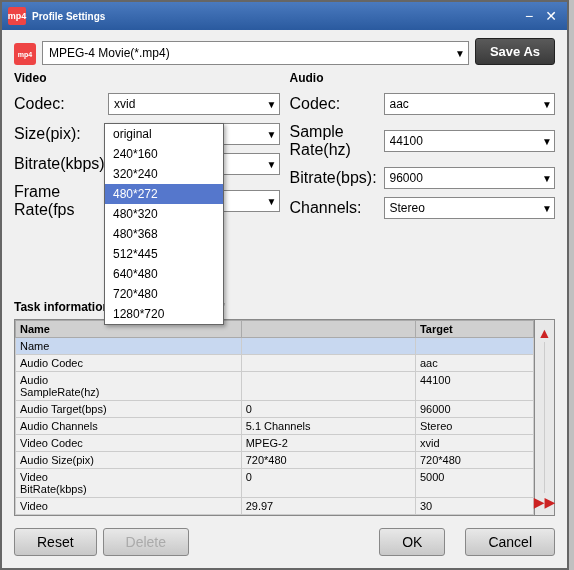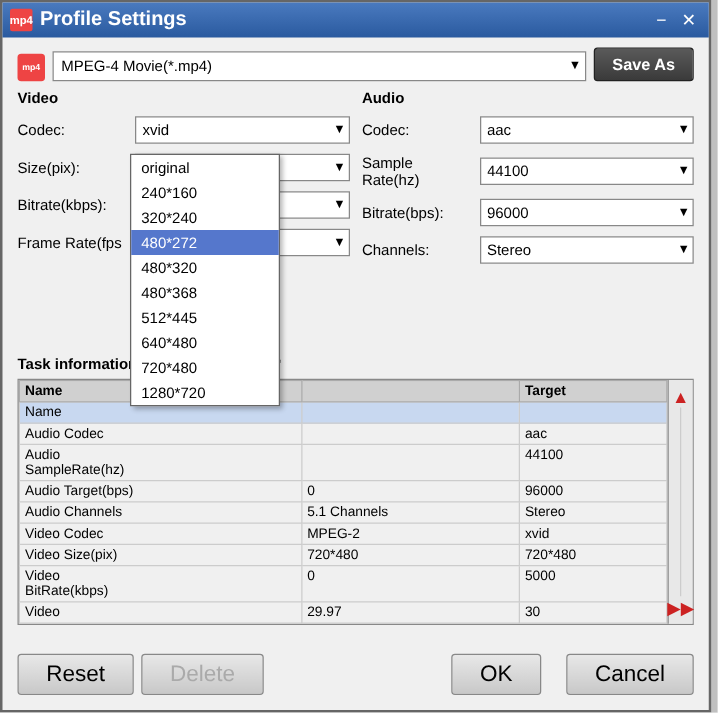--- a/index.html
+++ b/index.html
@@ -36,21 +36,21 @@
       border-radius: 2px;
       display: flex;
       align-items: center;
       justify-content: center;
       font-size: 9px;
       color: white;
       font-weight: bold;
     }
     .title-bar .title-text {
       flex: 1;
-      font-size: 16px;
+      font-size: 10px;
       font-weight: bold;
     }
     .title-bar .window-controls {
       display: flex;
       gap: 4px;
       align-items: center;
     }
     .title-bar .win-btn {
       color: white;
       cursor: pointer;
@@ -135,21 +135,21 @@
       margin-bottom: 2px;
     }
     .field-row {
       display: flex;
       align-items: center;
       gap: 4px;
       margin-bottom: 2px;
     }
     .field-label {
       width: 90px;
-      font-size: 12px;
+      font-size: 16px;
       flex-shrink: 0;
     }
     .field-select-wrapper {
       position: relative;
       flex: 1;
     }
     .field-select {
       width: 100%;
       padding: 3px 20px 3px 5px;
       border: 1px solid #888;
@@ -236,26 +236,25 @@
     .bottom-buttons {
       display: flex;
       justify-content: space-between;
       padding: 6px 0 4px 0;
       flex-shrink: 0;
     }
     .btn-group-left { display: flex; gap: 6px; }
     .btn-group-right { display: flex; gap: 20px; }
     .action-btn {
       padding: 5px 22px;
-      font-size: 18px;
+      font-size: 14px;
       cursor: pointer;
       border: 1px solid #888;
       border-radius: 3px;
       background: linear-gradient(to bottom, #e8e8e8, #c8c8c8);
-      margin-top: 11px;
     }
     .action-btn.disabled {
       color: #aaa;
       cursor: default;
     }
     .action-btn.ok-btn {
       background: linear-gradient(to bottom, #e8e8e8, #c8c8c8);
     }
     .scroll-btn {
       cursor: pointer;
@@ -445,21 +444,21 @@
                 <td>Audio Channels</td>
                 <td>5.1 Channels</td>
                 <td>Stereo</td>
               </tr>
               <tr>
                 <td>Video Codec</td>
                 <td>MPEG-2</td>
                 <td>xvid</td>
               </tr>
               <tr>
-                <td>Video Size(pix)</td>
+                <td>Audio Size(pix)</td>
                 <td>720*480</td>
                 <td>720*480</td>
               </tr>
               <tr>
                 <td>Video<br>BitRate(kbps)</td>
                 <td>0</td>
                 <td>5000</td>
               </tr>
               <tr>
                 <td>Video</td>

